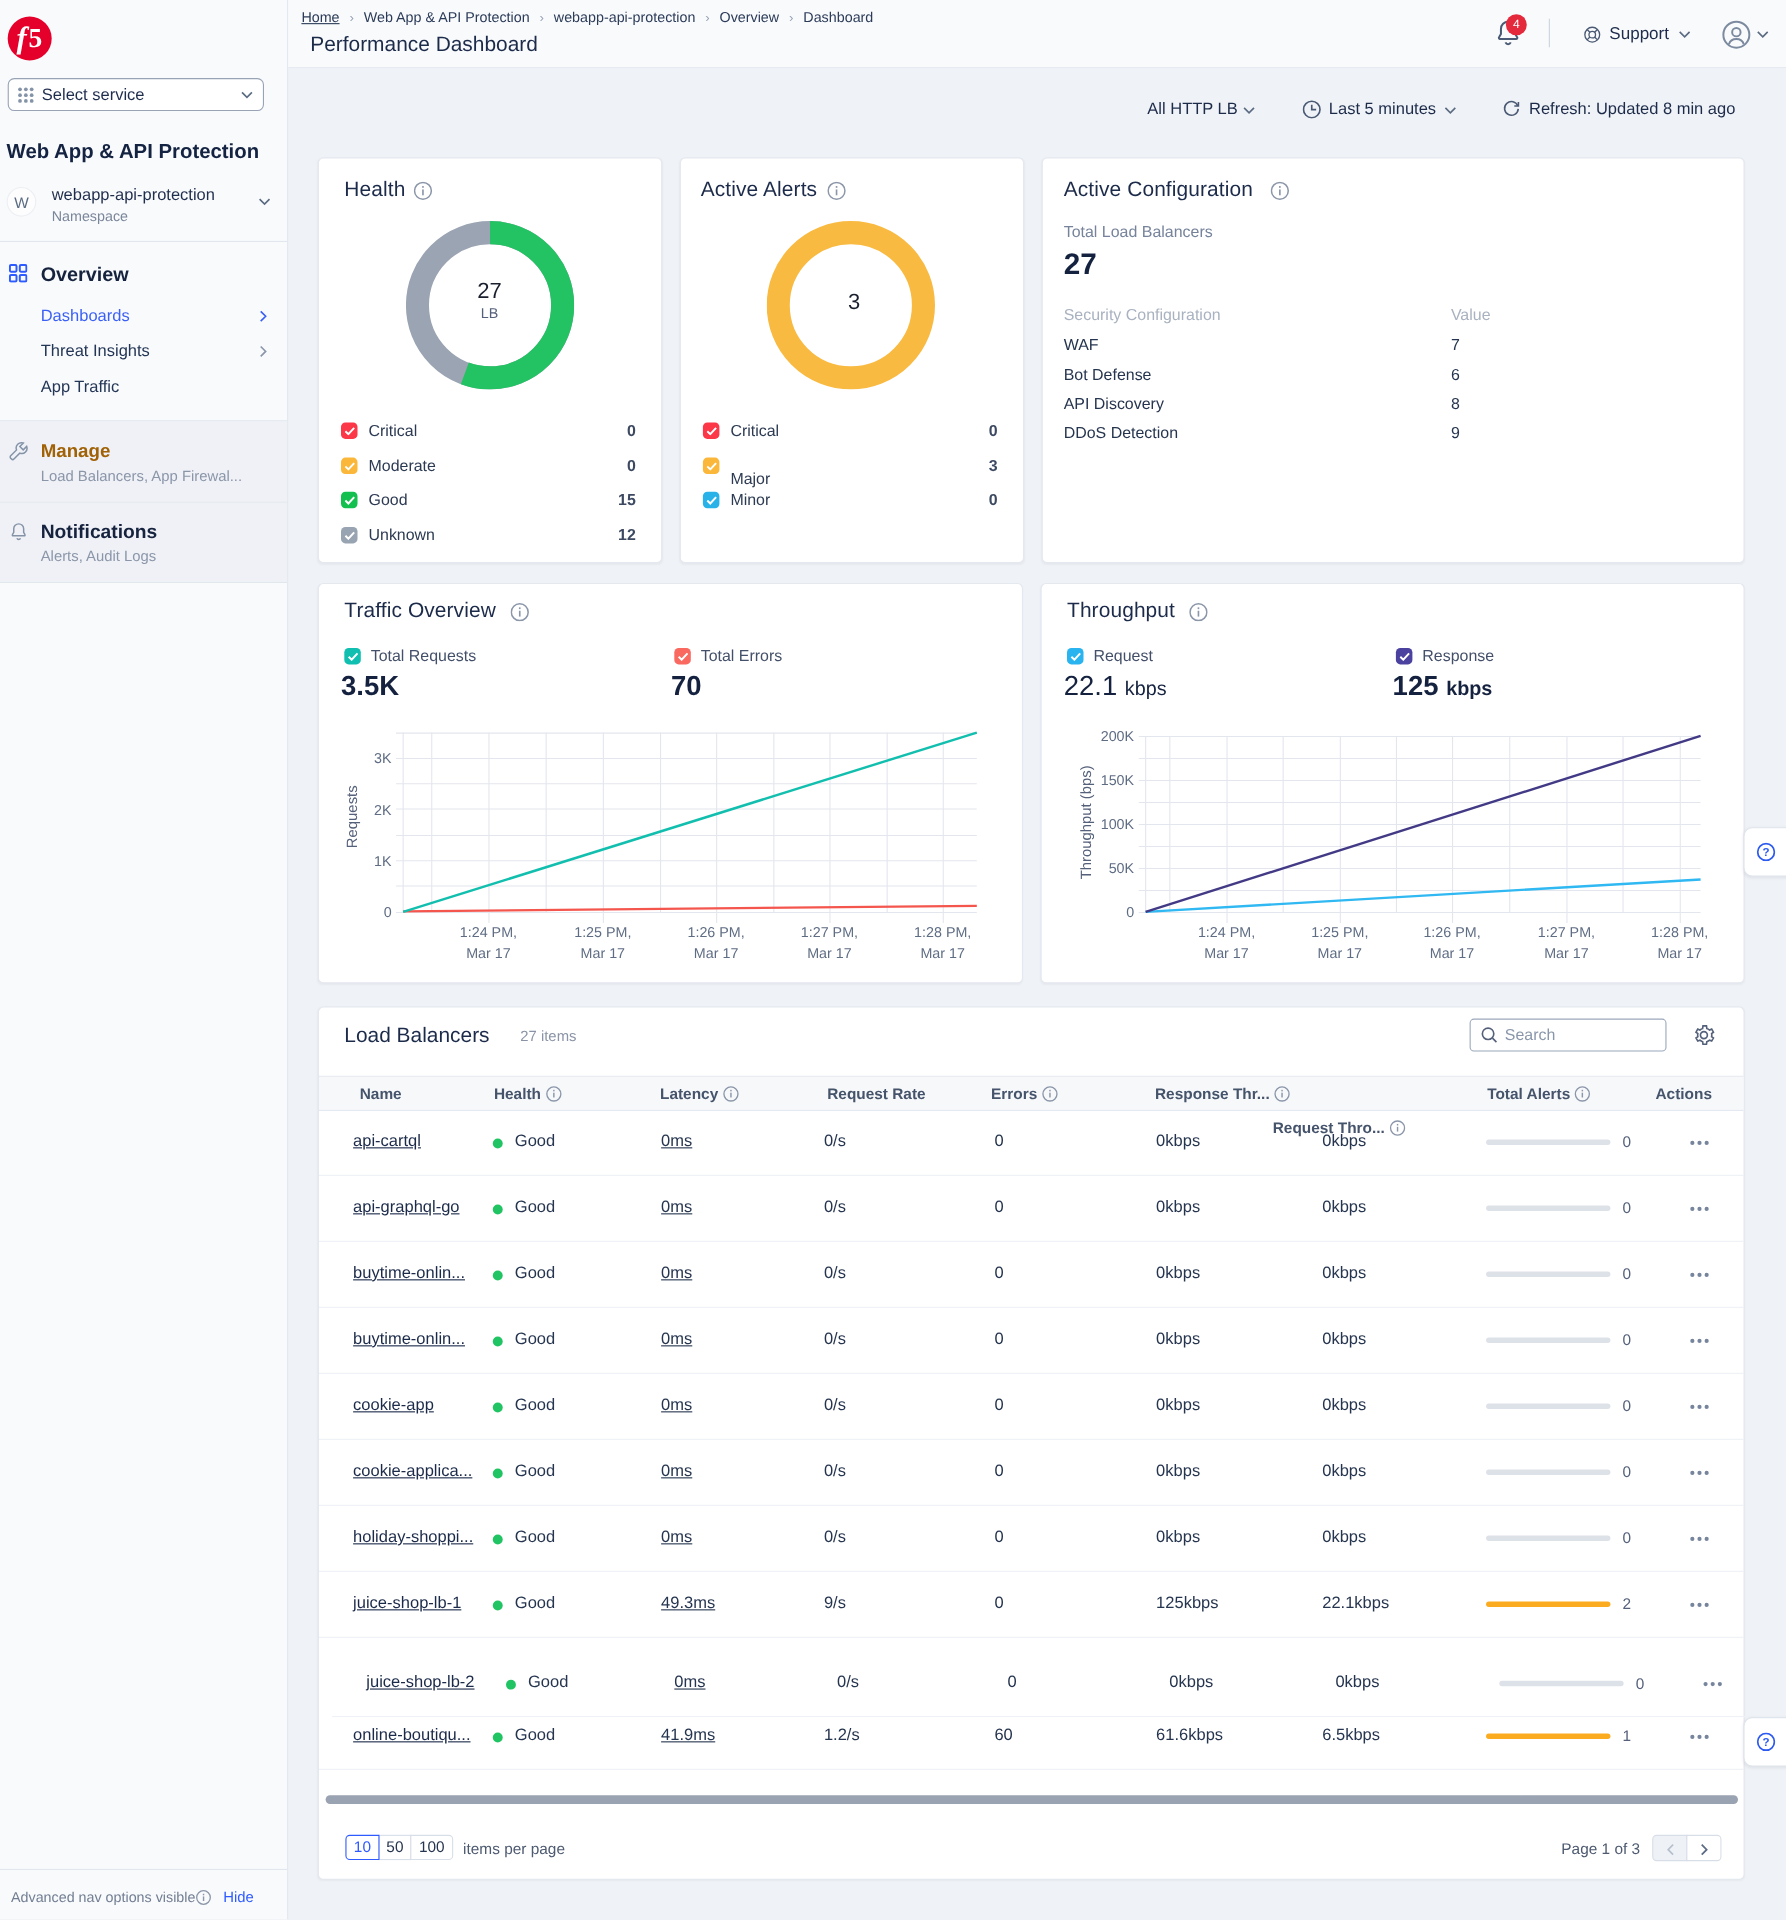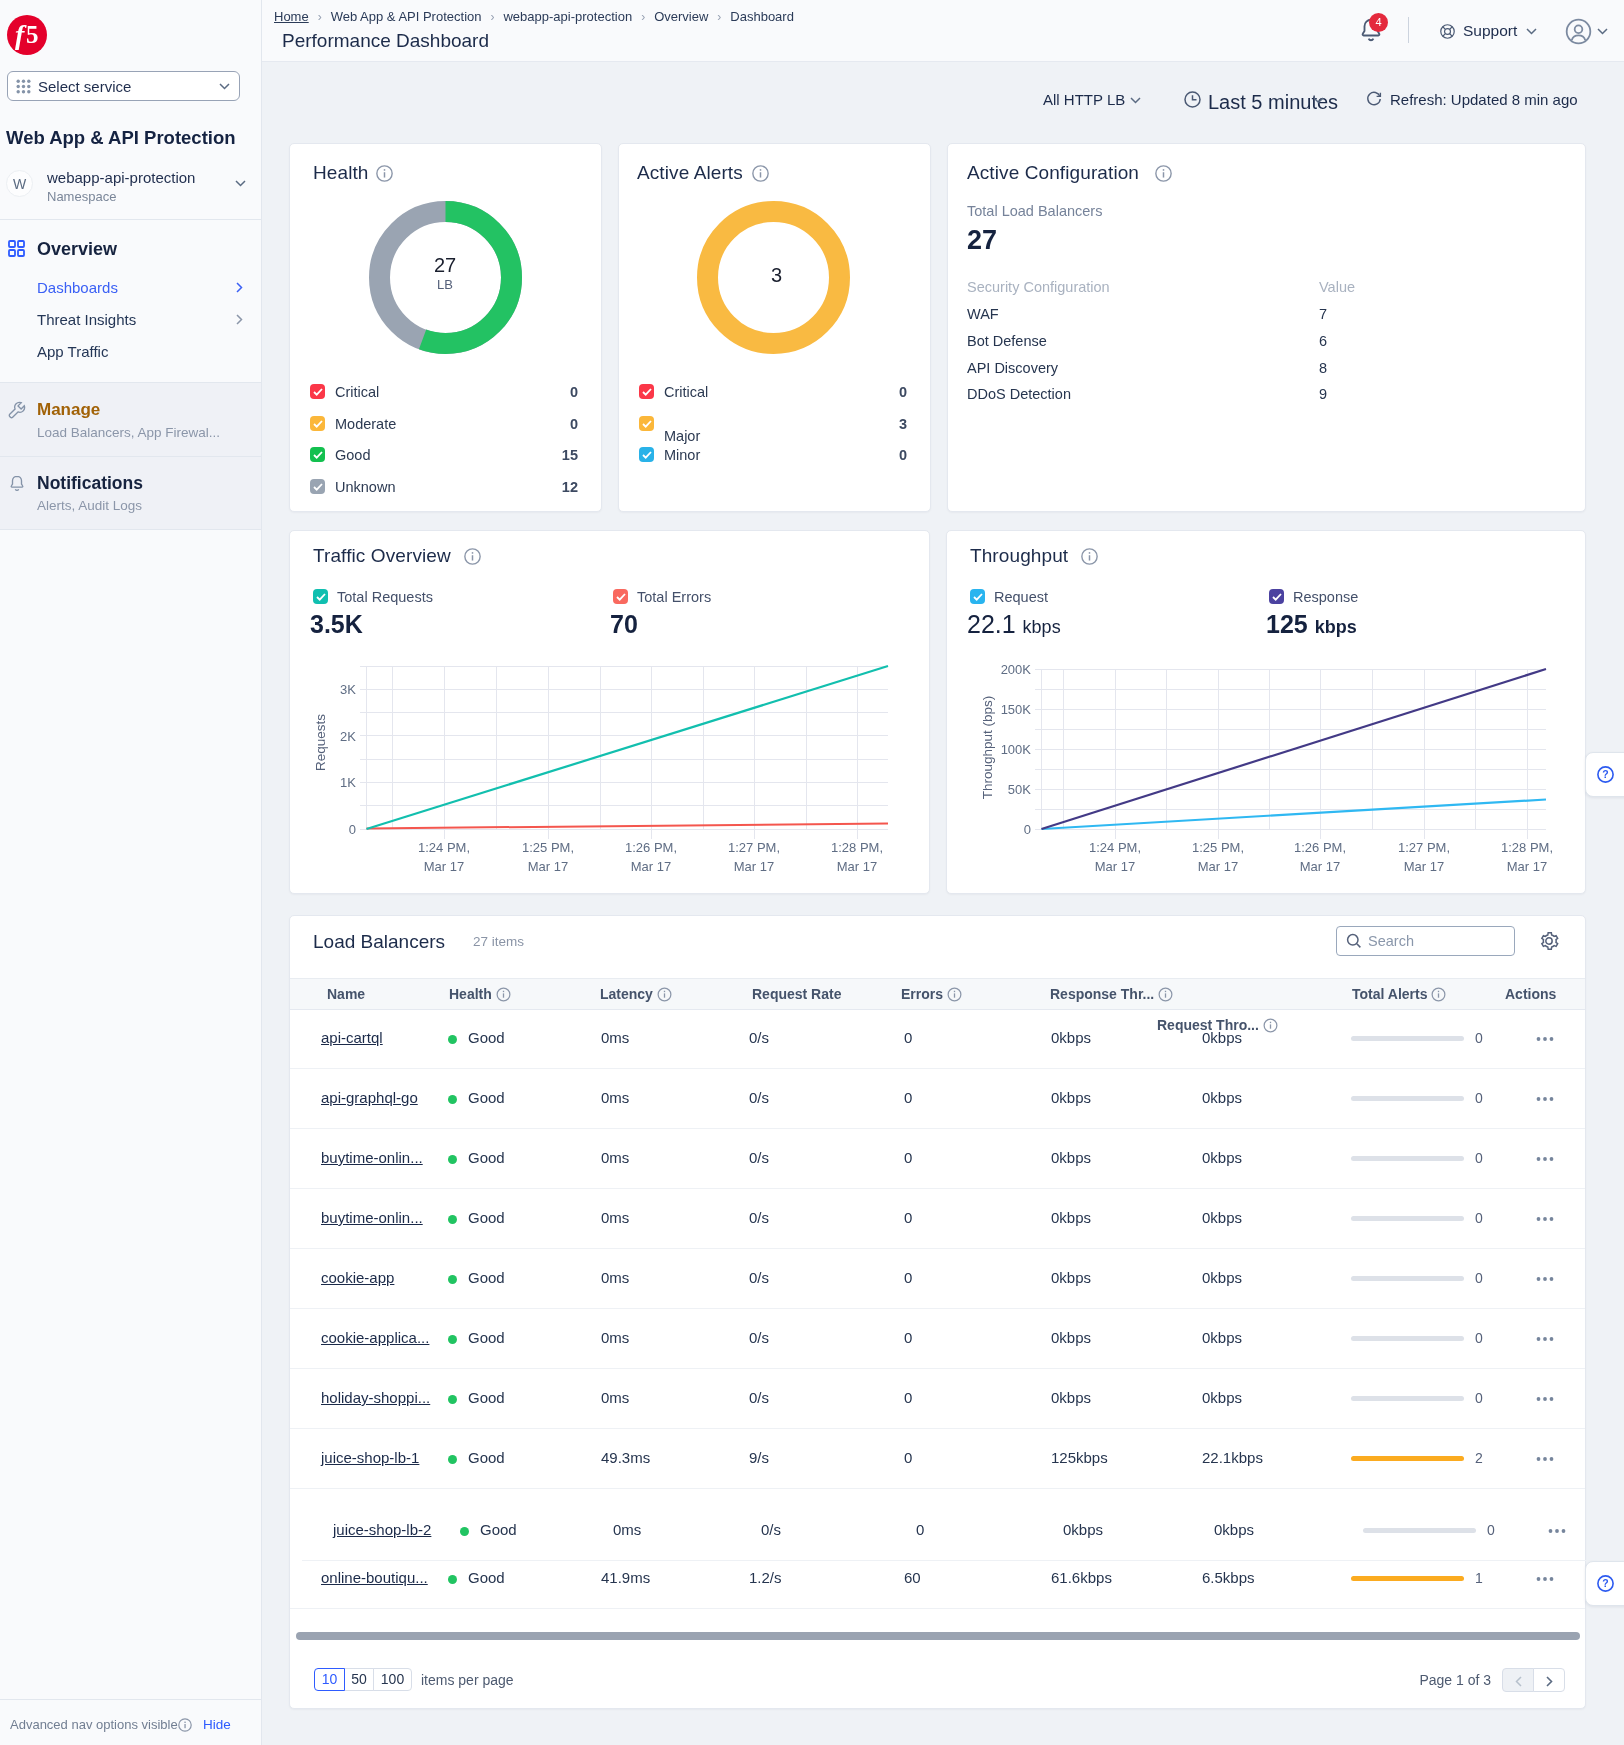--- a/index.html
+++ b/index.html
@@ -25,21 +25,21 @@
   .axis-lab { position:absolute; font-size:13px; color:#5f6d84; text-align:right; }
   .xlab { position:absolute; font-size:13px; color:#5f6d84; text-align:center; width:90px; line-height:19px; }
   .info { display:inline-block; vertical-align:-3px; }
   
   .hdr { font-size:14px; font-weight:bold; color:#45536b; white-space:nowrap; }
   .tr { position:absolute; left:1px; width:1295px; height:60px; border-bottom:1px solid #eef1f5; }
   .tr span { position:absolute; font-size:15px; color:#26354f; }
   .nm { left:31px; top:20px; color:#1b2a49 !important; text-decoration:underline; }
   .dot { left:158px; top:26px; width:9px; height:9px; border-radius:50%; background:#21c462; }
   .hl { left:178px; top:20px; }
-  .c2 { left:311px; top:20px; } .c3 { left:459px; top:20px; } .c4 { left:614px; top:20px; }
+  .c2 { left:311px; top:20px;text-decoration:underline; } .c3 { left:459px; top:20px; } .c4 { left:614px; top:20px; }
   .c5 { left:761px; top:20px; } .c6 { left:912px; top:20px; }
   .bar { left:1061px; top:27px; width:113px; height:5px; border-radius:3px; background:#dde1e8; }
   .bar.full { background:#fbab20; }
   .bn { left:1185px; top:21px; font-size:14px !important; color:#55617a !important; }
   .acts { position:absolute; left:1245px; top:26px; }
 </style>
 </head>
 <body>
 
 <div id="sidebar">
@@ -174,21 +174,21 @@
   <div class="abs" style="left:781px;top:29px;font-size:15px;color:#1c2b4a;">All HTTP LB</div>
   <svg class="abs" style="left:868px;top:35px" width="11" height="7" viewBox="0 0 11 7">
       <path d="M1 1l4.5 4.5L10 1" fill="none" stroke="#5b6b82" stroke-width="1.5"></path>
     </svg>
   <svg class="abs" style="left:922px;top:29px" width="17" height="17" viewBox="0 0 17 17">
       <g fill="none" stroke="#4b5a74" stroke-width="1.5">
         <circle cx="8.5" cy="8.5" r="7.5"></circle>
         <path d="M8.5 4.3v4.4h4"></path>
       </g>
     </svg>
-  <div class="abs" style="left:946px;top:29px;font-size:20px;color:#1c2b4a;">Last 5 minutes</div>
+  <div class="abs" style="left:946px;top:29px;font-size:15px;color:#1c2b4a;">Last 5 minutes</div>
   <svg class="abs" style="left:1051px;top:35px" width="11" height="7" viewBox="0 0 11 7">
       <path d="M1 1l4.5 4.5L10 1" fill="none" stroke="#5b6b82" stroke-width="1.5"></path>
     </svg>
   <svg class="abs" style="left:1103px;top:28px" width="18" height="18" viewBox="0 0 24 24">
       <g fill="none" stroke="#4b5a74" stroke-width="1.9">
         <path d="M19.8 8.5A8.3 8.3 0 1 0 20.3 12"></path>
         <path d="M20.5 3.5v5h-5"></path>
       </g>
     </svg>
   <div class="abs" style="left:1128px;top:29px;font-size:15px;color:#1c2b4a;">Refresh: Updated 8 min ago</div>

